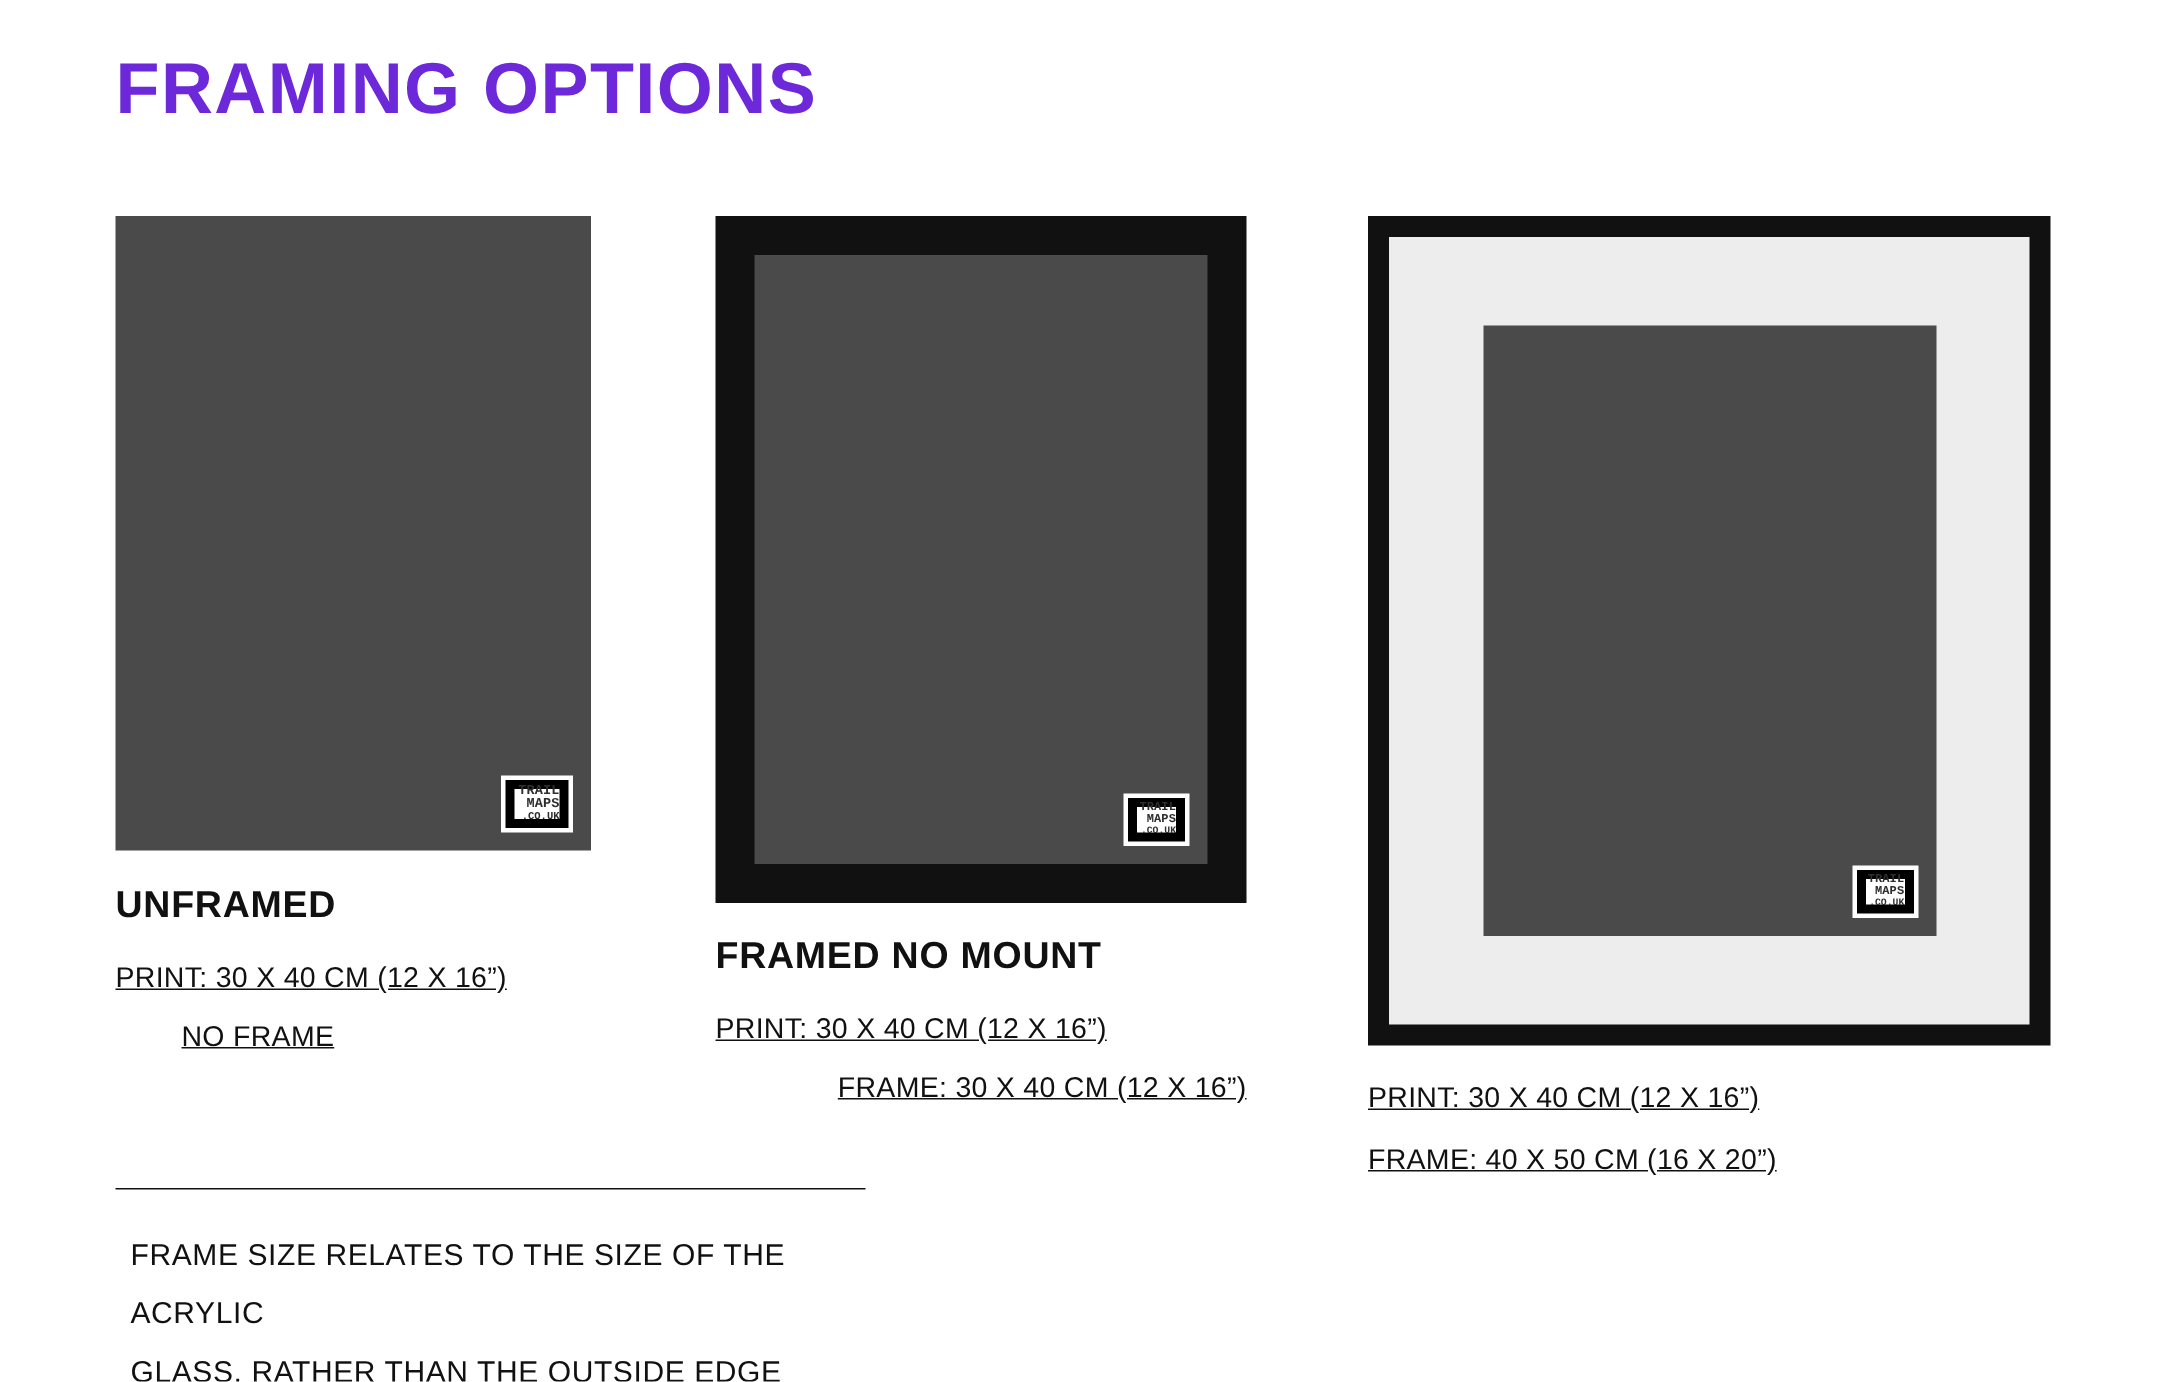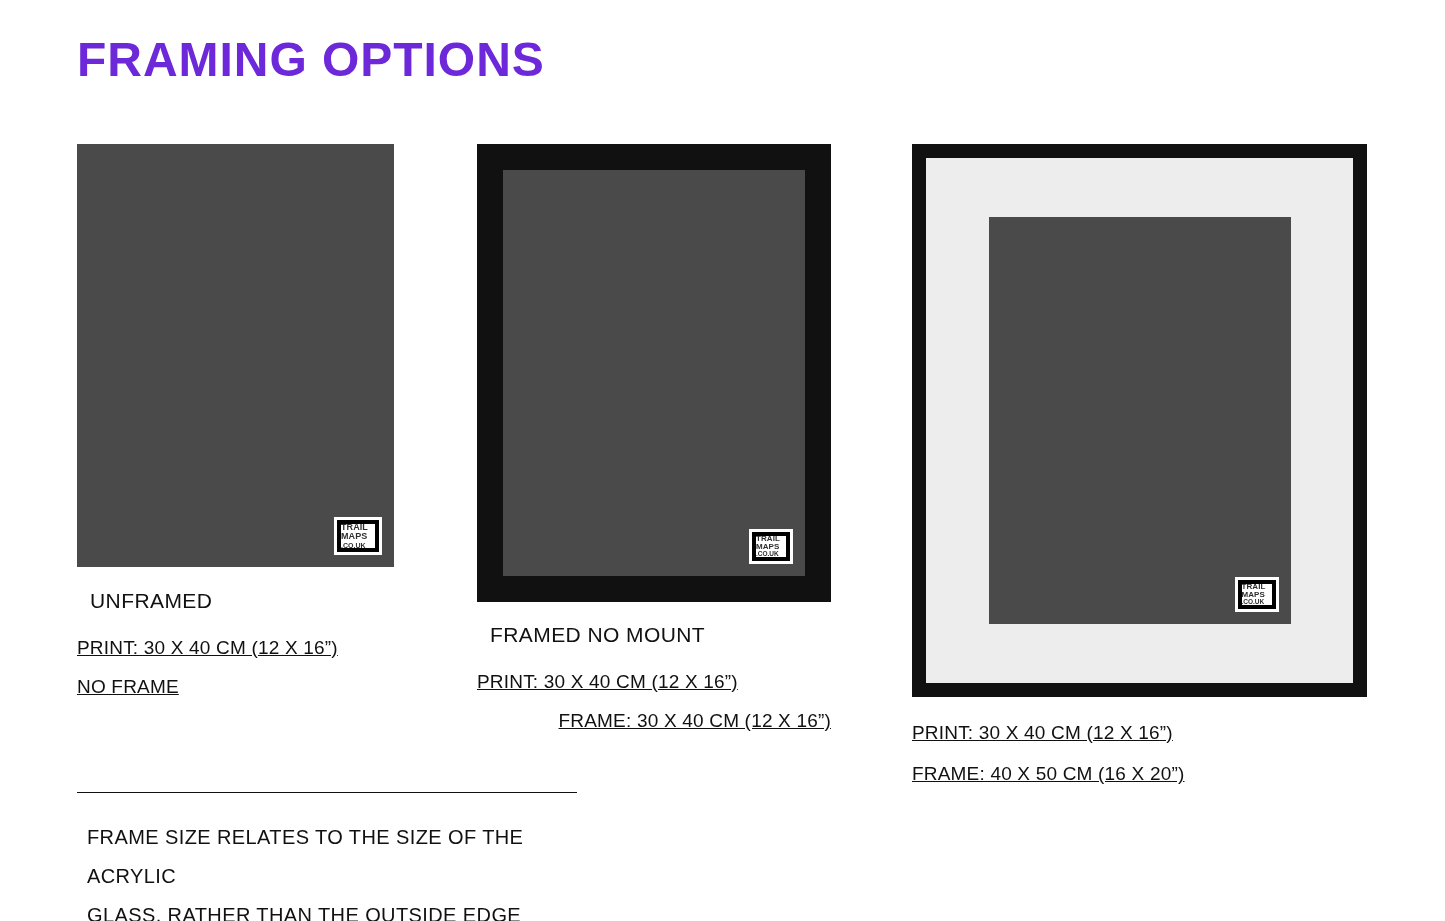--- a/index.html
+++ b/index.html
@@ -57,43 +57,44 @@
   
   .logo {
     position: absolute;
     background: #ffffff;
     display: flex;
     align-items: center;
     justify-content: center;
     box-sizing: border-box;
   }
   .logo-inner {
-    border: 4px solid #000000;
+    border: 6px solid #000000;
     width: 100%;
     height: 100%;
     box-sizing: border-box;
     display: flex;
     flex-direction: column;
-    align-items: flex-start;
+    align-items: flex-end;
     justify-content: center;
     line-height: 1.02;
     color: #2e2e2e;
     font-weight: bold;
+    font-family: Liberation Mono, monospace;
   }
   .logo-l1, .logo-l2 { letter-spacing: 0.01em; }
   .logo-l3 { font-weight: bold; }
 
   
   .caption-title {
-    font-size: 21px;
-    font-weight: normal;
+    font-size: 25px;
+    font-weight: bold;
     letter-spacing: 0.02em;
     text-transform: uppercase;
     color: #111111;
-    margin: 13px;
+    margin: 0;
   }
   .caption-line {
     font-size: 19px;
     letter-spacing: 0.01em;
     color: #111111;
     margin: 0;
     text-transform: uppercase;
     text-decoration: underline;
   }
 
@@ -129,21 +130,21 @@
       <div class="logo-inner" style="font-size:9px;">
         <div class="logo-l1">TRAIL</div>
         <div class="logo-l2">MAPS</div>
         <div class="logo-l3" style="font-size:7px;">.CO.UK</div>
       </div>
     </div>
   </div>
   <div style="margin-top:22px;">
     <p class="caption-title">UNFRAMED</p>
     <p class="caption-line" style="margin-top:24px;">PRINT: 30 X 40 CM (12 X 16”)</p>
-    <p class="caption-line" style="margin-top:17px;">NO FRAME</p>
+    <p class="caption-line" style="margin-top:17px;margin-left:44px;">NO FRAME</p>
   </div>
 </div>
 
 <div class="option" style="left:477px; top:144px; width:354px;">
   <div class="frame-border" style="width:354px; height:458px; padding:26px;">
     <div class="art" style="width:100%; height:100%;">
       <div class="logo" style="right:12px; bottom:12px; width:44px; height:35px; padding:3px;">
         <div class="logo-inner" style="font-size:8px;">
           <div class="logo-l1">TRAIL</div>
           <div class="logo-l2">MAPS</div>

